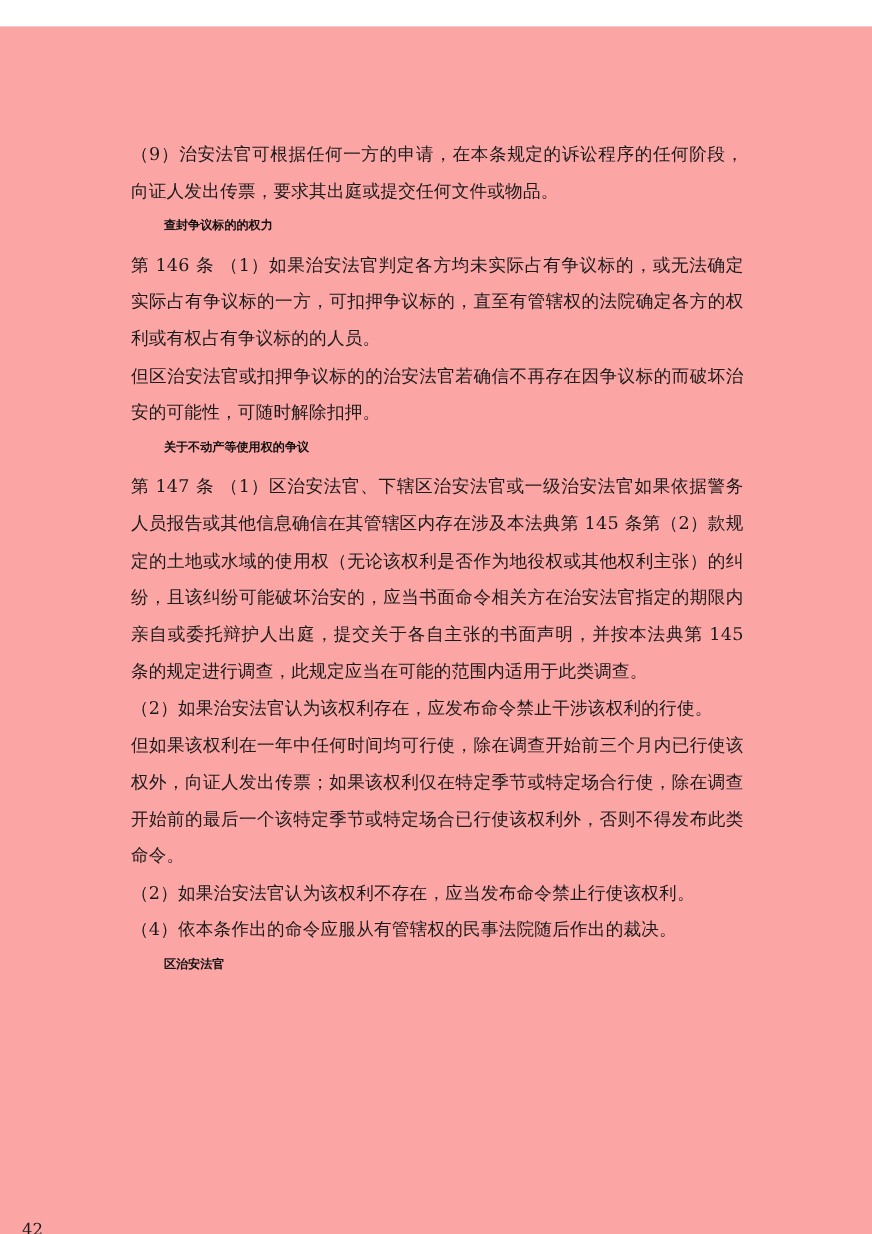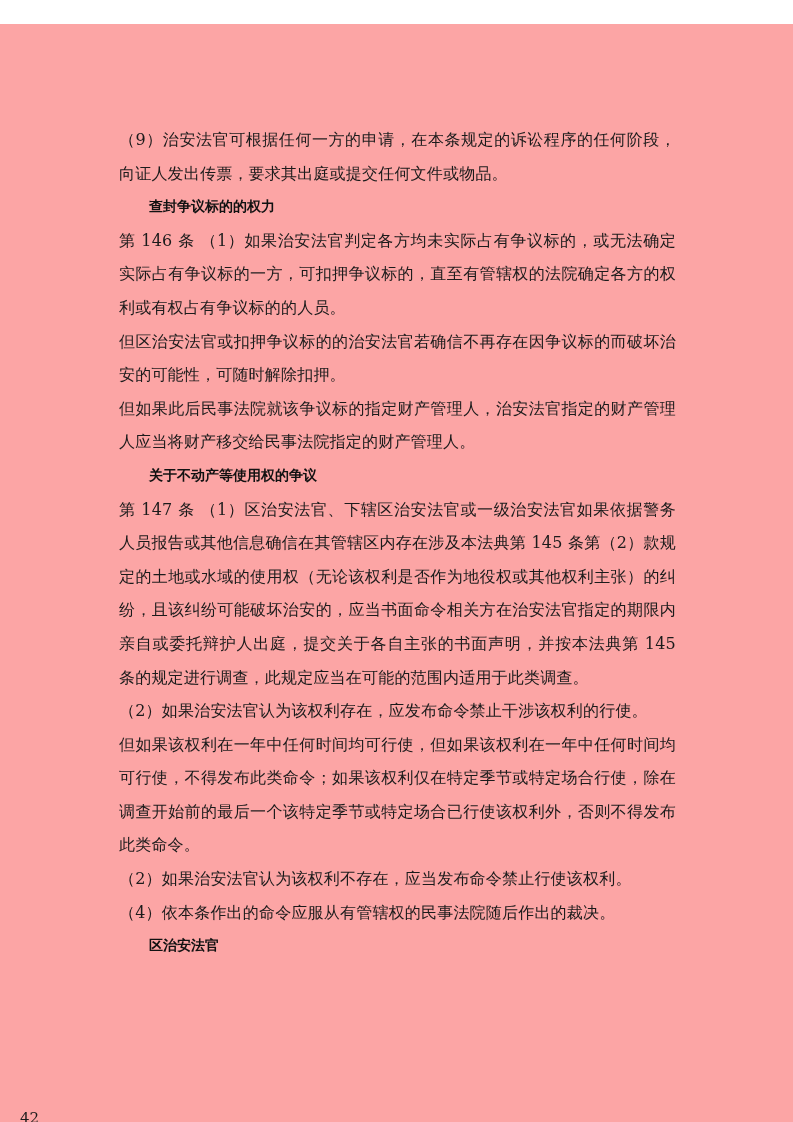--- a/index.html
+++ b/index.html
@@ -27,24 +27,24 @@
     margin: 0;
     font-size: 16px;
     line-height: 33.6px;
     text-align: justify;
     text-justify: inter-ideograph;
     letter-spacing: 0.2px;
     word-break: break-all;
   }
   .heading {
     margin: 0 0 0 30px;
-    font-size: 14px;
+    font-size: 11px;
     line-height: 33.6px;
     font-weight: bold;
-    font-family: Liberation Sans, sans-serif;
+    font-family: Liberation Mono, monospace;
     color: #111111;
   }
   .page-number {
     position: absolute;
     top: 1085px;
     left: 0;
     width: 100%;
     font-size: 15px;
     line-height: 18px;
     color: #1b1b1b;
@@ -53,23 +53,22 @@
 </style>
 </head>
 <body>
 
 <div class="page">
   <div class="content">
     <p class="para">（9）治安法官可根据任何一方的申请，在本条规定的诉讼程序的任何阶段，向证人发出传票，要求其出庭或提交任何文件或物品。</p>
     <p class="heading">查封争议标的的权力</p>
     <p class="para">第 146 条 （1）如果治安法官判定各方均未实际占有争议标的，或无法确定实际占有争议标的一方，可扣押争议标的，直至有管辖权的法院确定各方的权利或有权占有争议标的的人员。</p>
     <p class="para">但区治安法官或扣押争议标的的治安法官若确信不再存在因争议标的而破坏治安的可能性，可随时解除扣押。</p>
-    <p class="para">但如果此后民事法院就该争议标的指定财产管理人，治安法官指定的财产管理人应当将财产移交给民事法院指定的财产管理人。</p>
     <p class="heading">关于不动产等使用权的争议</p>
     <p class="para">第 147 条 （1）区治安法官、下辖区治安法官或一级治安法官如果依据警务人员报告或其他信息确信在其管辖区内存在涉及本法典第 145 条第（2）款规定的土地或水域的使用权（无论该权利是否作为地役权或其他权利主张）的纠纷，且该纠纷可能破坏治安的，应当书面命令相关方在治安法官指定的期限内亲自或委托辩护人出庭，提交关于各自主张的书面声明，并按本法典第 145 条的规定进行调查，此规定应当在可能的范围内适用于此类调查。</p>
     <p class="para">（2）如果治安法官认为该权利存在，应发布命令禁止干涉该权利的行使。</p>
-    <p class="para">但如果该权利在一年中任何时间均可行使，但如果该权利在一年中任何时间均可行使，不得发布此类命令；如果该权利仅在特定季节或特定场合行使，除在调查开始前的最后一个该特定季节或特定场合已行使该权利外，否则不得发布此类命令。</p>
+    <p class="para">但如果该权利在一年中任何时间均可行使，除在调查开始前三个月内已行使该权外，向证人发出传票；如果该权利仅在特定季节或特定场合行使，除在调查开始前的最后一个该特定季节或特定场合已行使该权利外，否则不得发布此类命令。</p>
     <p class="para">（2）如果治安法官认为该权利不存在，应当发布命令禁止行使该权利。</p>
     <p class="para">（4）依本条作出的命令应服从有管辖权的民事法院随后作出的裁决。</p>
     <p class="heading">区治安法官</p>
   </div>
   <div class="page-number">42</div>
 </div>
 
 </body></html>

